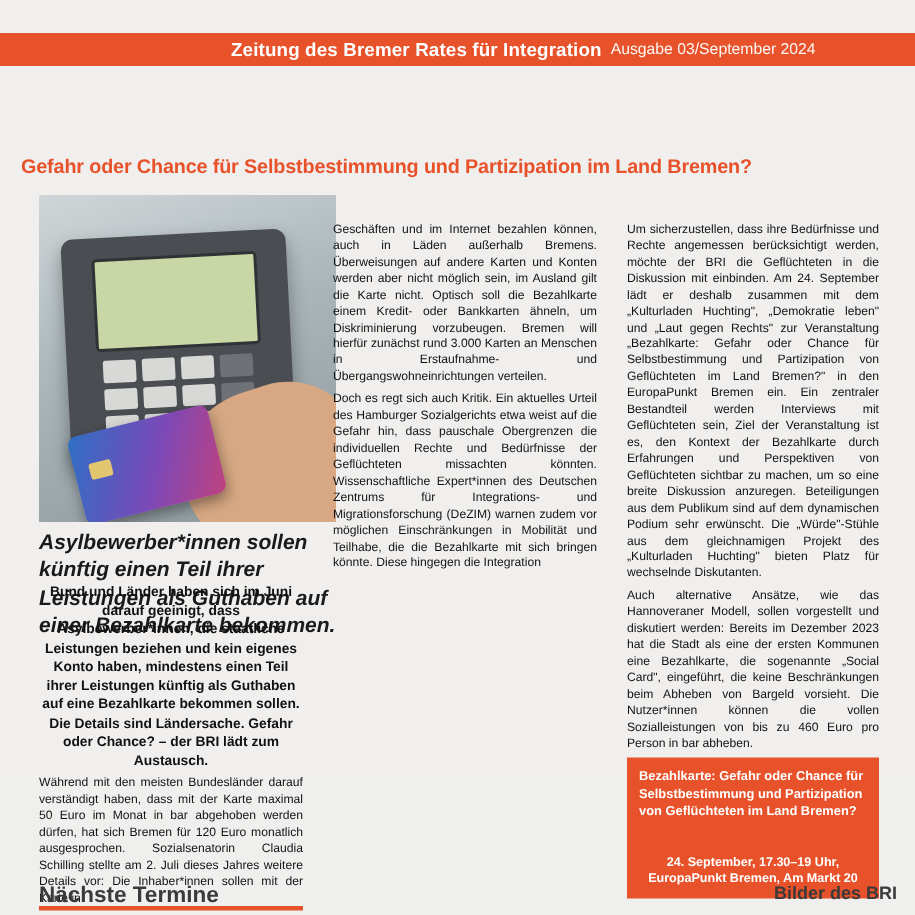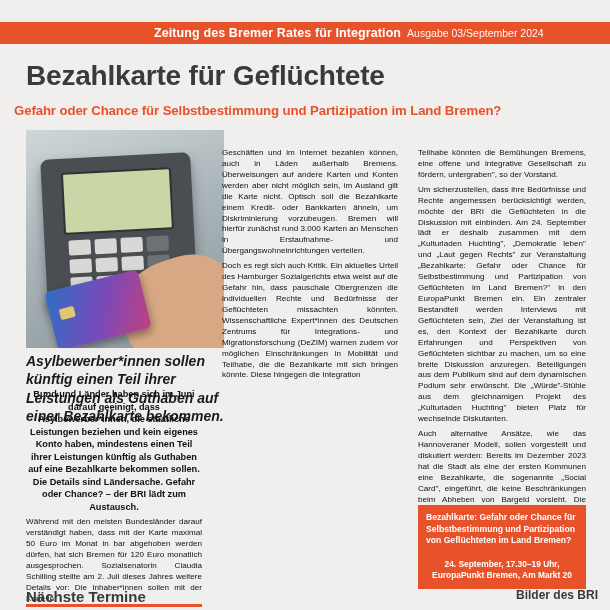--- a/index.html
+++ b/index.html
@@ -96,21 +96,21 @@
   .col2{left:222px;top:148px;width:176px;}
   .col3{left:418px;top:148px;width:168px;}
 
   
   .orangebox{
     position:absolute;left:418px;top:505px;width:168px;
     background:#e8522a;color:#ffffff;
     padding:7px 8px 8px 8px;box-sizing:border-box;
   }
   .orangebox .ob-title{
-    font-size:8.6px;font-weight:bold;line-height:1.34;margin-bottom:12px;
+    font-size:8.6px;font-weight:bold;line-height:1.34;margin-bottom:22px;
   }
   .orangebox .ob-body{
     font-size:8.4px;font-weight:bold;line-height:1.34;text-align:center;
   }
 
   
   .sect-left{
     position:absolute;left:26px;top:588px;width:190px;
     font-size:15px;font-weight:bold;color:#3a3a3a;
   }
@@ -126,21 +126,20 @@
 <body>
 
 <div class="page">
 
   <div class="topbar"></div>
   <div class="topbar-inner">
     <span class="topbar-title">Zeitung des Bremer Rates für Integration</span>
     <span class="topbar-issue">Ausgabe 03/September 2024</span>
   </div>
 
-  <div class="headline">Bezahlkarte für Geflüchtete</div>
   <div class="subhead">Gefahr oder Chance für Selbstbestimmung und Partizipation im Land Bremen?</div>
 
   <div class="photo">
     <div class="terminal">
       <div class="screen"></div>
       <div class="keypad">
         <div class="key"></div>
         <div class="key"></div>
         <div class="key"></div>
         <div class="key dark"></div>
@@ -167,21 +166,20 @@
     <p class="lead">Bund und Länder haben sich im Juni darauf geeinigt, dass Asylbewerber*innen, die staatliche Leistungen beziehen und kein eigenes Konto haben, mindestens einen Teil ihrer Leistungen künftig als Guthaben auf eine Bezahlkarte bekommen sollen. Die Details sind Ländersache. Gefahr oder Chance? – der BRI lädt zum Austausch.</p>
     <p class="first">Während mit den meisten Bundesländer darauf verständigt haben, dass mit der Karte maximal 50 Euro im Monat in bar abgehoben werden dürfen, hat sich Bremen für 120 Euro monatlich ausgesprochen. Sozialsenatorin Claudia Schilling stellte am 2. Juli dieses Jahres weitere Details vor: Die Inhaber*innen sollen mit der Karte in</p>
   </div>
 
   <div class="col col2">
     <p class="first">Geschäften und im Internet bezahlen können, auch in Läden außerhalb Bremens. Überweisungen auf andere Karten und Konten werden aber nicht möglich sein, im Ausland gilt die Karte nicht. Optisch soll die Bezahlkarte einem Kredit- oder Bankkarten ähneln, um Diskriminierung vorzubeugen. Bremen will hierfür zunächst rund 3.000 Karten an Menschen in Erstaufnahme- und Übergangswohneinrichtungen verteilen.</p>
     <p>Doch es regt sich auch Kritik. Ein aktuelles Urteil des Hamburger Sozialgerichts etwa weist auf die Gefahr hin, dass pauschale Obergrenzen die individuellen Rechte und Bedürfnisse der Geflüchteten missachten könnten. Wissenschaftliche Expert*innen des Deutschen Zentrums für Integrations- und Migrationsforschung (DeZIM) warnen zudem vor möglichen Einschränkungen in Mobilität und Teilhabe, die die Bezahlkarte mit sich bringen könnte. Diese hingegen die Integration</p>
   </div>
 
   <div class="col col3">
-    <p class="first">Teilhabe könnten die Bemühungen Bremens, eine offene und integrative Gesellschaft zu fördern, untergraben", so der Vorstand.</p>
     <p>Um sicherzustellen, dass ihre Bedürfnisse und Rechte angemessen berücksichtigt werden, möchte der BRI die Geflüchteten in die Diskussion mit einbinden. Am 24. September lädt er deshalb zusammen mit dem „Kulturladen Huchting", „Demokratie leben" und „Laut gegen Rechts" zur Veranstaltung „Bezahlkarte: Gefahr oder Chance für Selbstbestimmung und Partizipation von Geflüchteten im Land Bremen?" in den EuropaPunkt Bremen ein. Ein zentraler Bestandteil werden Interviews mit Geflüchteten sein, Ziel der Veranstaltung ist es, den Kontext der Bezahlkarte durch Erfahrungen und Perspektiven von Geflüchteten sichtbar zu machen, um so eine breite Diskussion anzuregen. Beteiligungen aus dem Publikum sind auf dem dynamischen Podium sehr erwünscht. Die „Würde"-Stühle aus dem gleichnamigen Projekt des „Kulturladen Huchting" bieten Platz für wechselnde Diskutanten.</p>
     <p>Auch alternative Ansätze, wie das Hannoveraner Modell, sollen vorgestellt und diskutiert werden: Bereits im Dezember 2023 hat die Stadt als eine der ersten Kommunen eine Bezahlkarte, die sogenannte „Social Card", eingeführt, die keine Beschränkungen beim Abheben von Bargeld vorsieht. Die Nutzer*innen können die vollen Sozialleistungen von bis zu 460 Euro pro Person in bar abheben.</p>
   </div>
 
   <div class="orangebox">
     <div class="ob-title">Bezahlkarte: Gefahr oder Chance für Selbstbestimmung und Partizipation von Geflüchteten im Land Bremen?</div>
     <div class="ob-body">24. September, 17.30–19 Uhr, EuropaPunkt Bremen, Am Markt 20</div>
   </div>
 
   <div class="sect-left">Nächste Termine</div>

